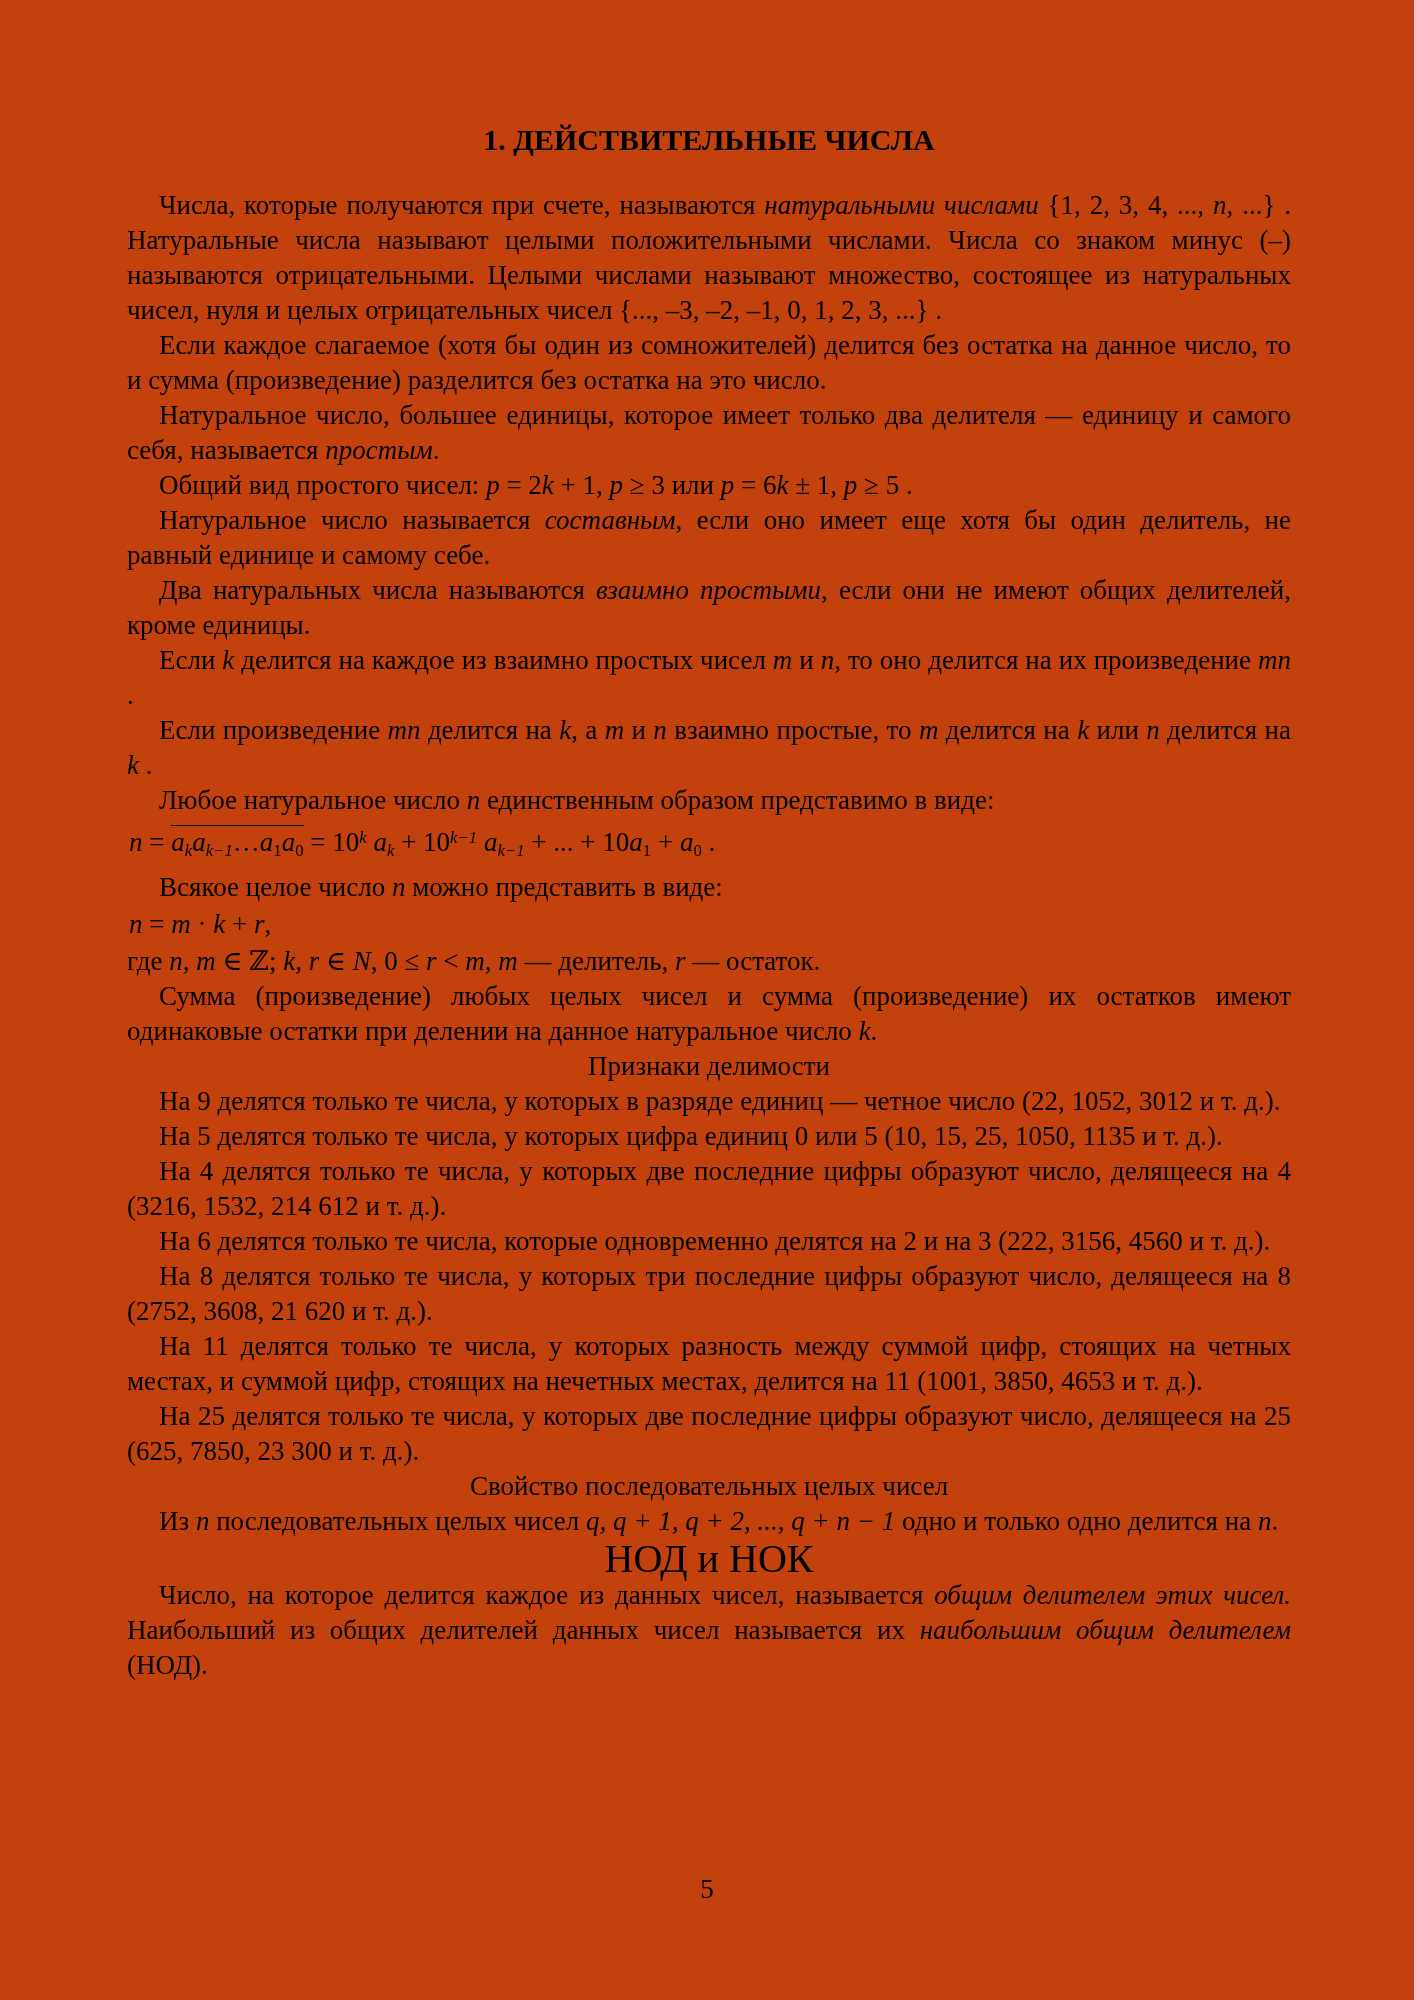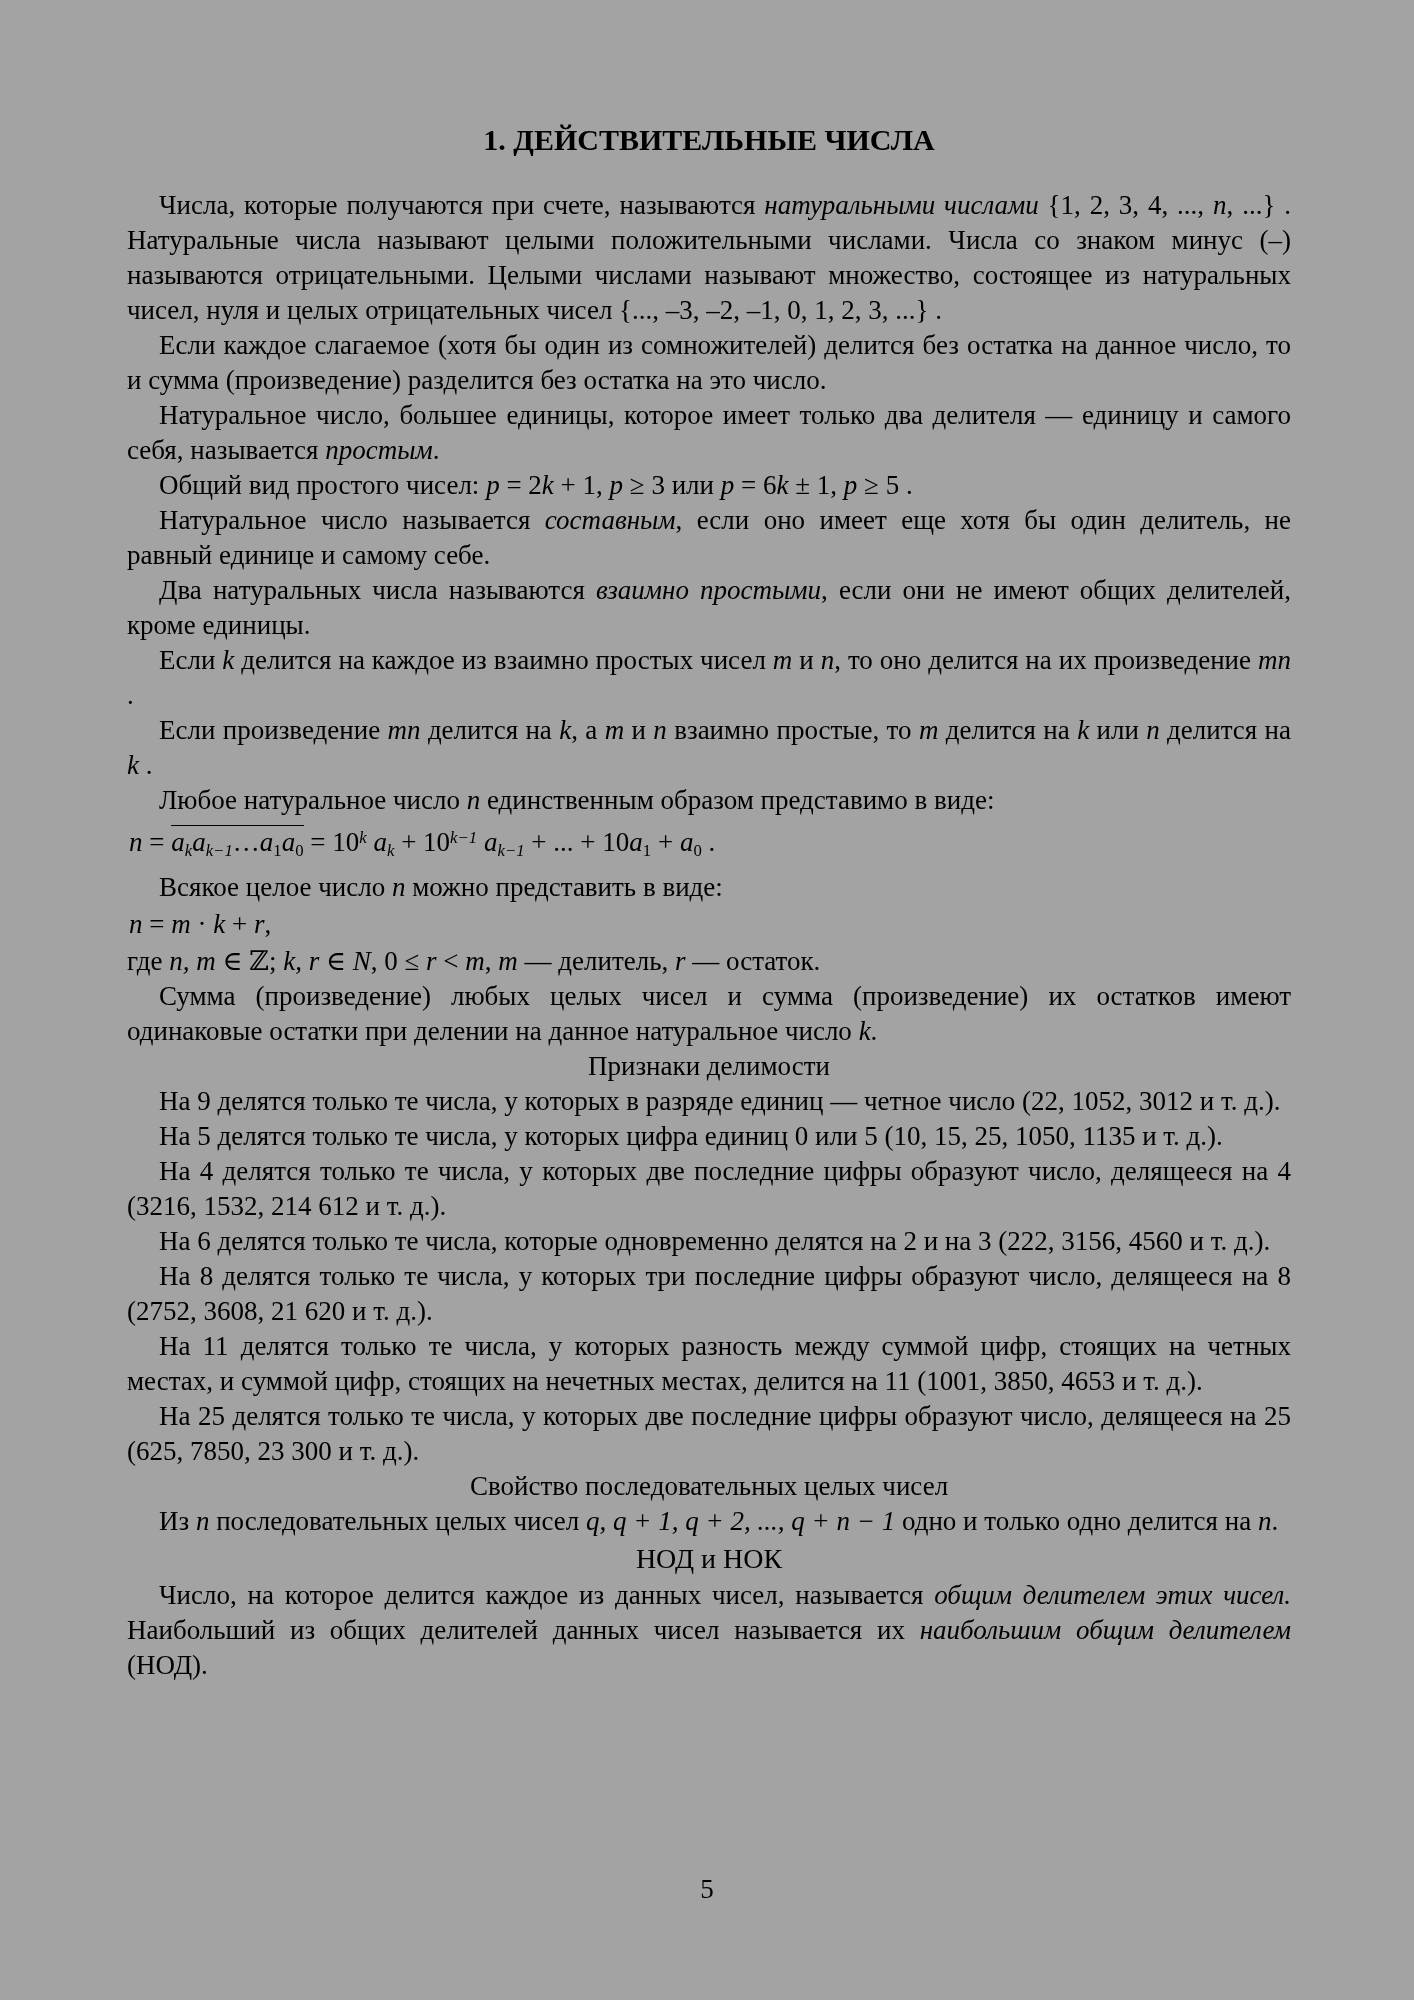--- a/index.html
+++ b/index.html
@@ -1,20 +1,20 @@
 <!DOCTYPE html>
 <html><head>
 <meta charset="utf-8">
 <style>
   html,body{margin:0;padding:0;background:#e8e8e8;}
   .sheet{
     position:relative;
     width:1414px;height:2000px;
     margin:0 auto;
-    background:#a3a3a3;
+    background:#c2410c;
     color:#000000;
     font-family:"Liberation Serif","DejaVu Serif",serif;
     font-size:27px;
     line-height:35px;
     box-sizing:border-box;
     padding:120px 123px 0 127px;
     overflow:hidden;
   }
   .doc-title{
     text-align:center;
@@ -34,21 +34,21 @@
     text-indent:0;
     margin:2px;
   }
   .heading{
     text-align:center;
     text-indent:0;
     font-weight:normal;
     margin:0;
   }
   .heading-large{
-    font-size:28px;
+    font-size:40px;
     line-height:37px;
     margin:1px 0;
   }
   .i{font-style:italic;}
   .sub{font-size:0.62em;vertical-align:-0.28em;letter-spacing:0;}
   .sup{font-size:0.62em;vertical-align:0.5em;}
   .ov{
     display:inline-block;
     border-top:1.5px solid #000;
     padding-top:1px;

